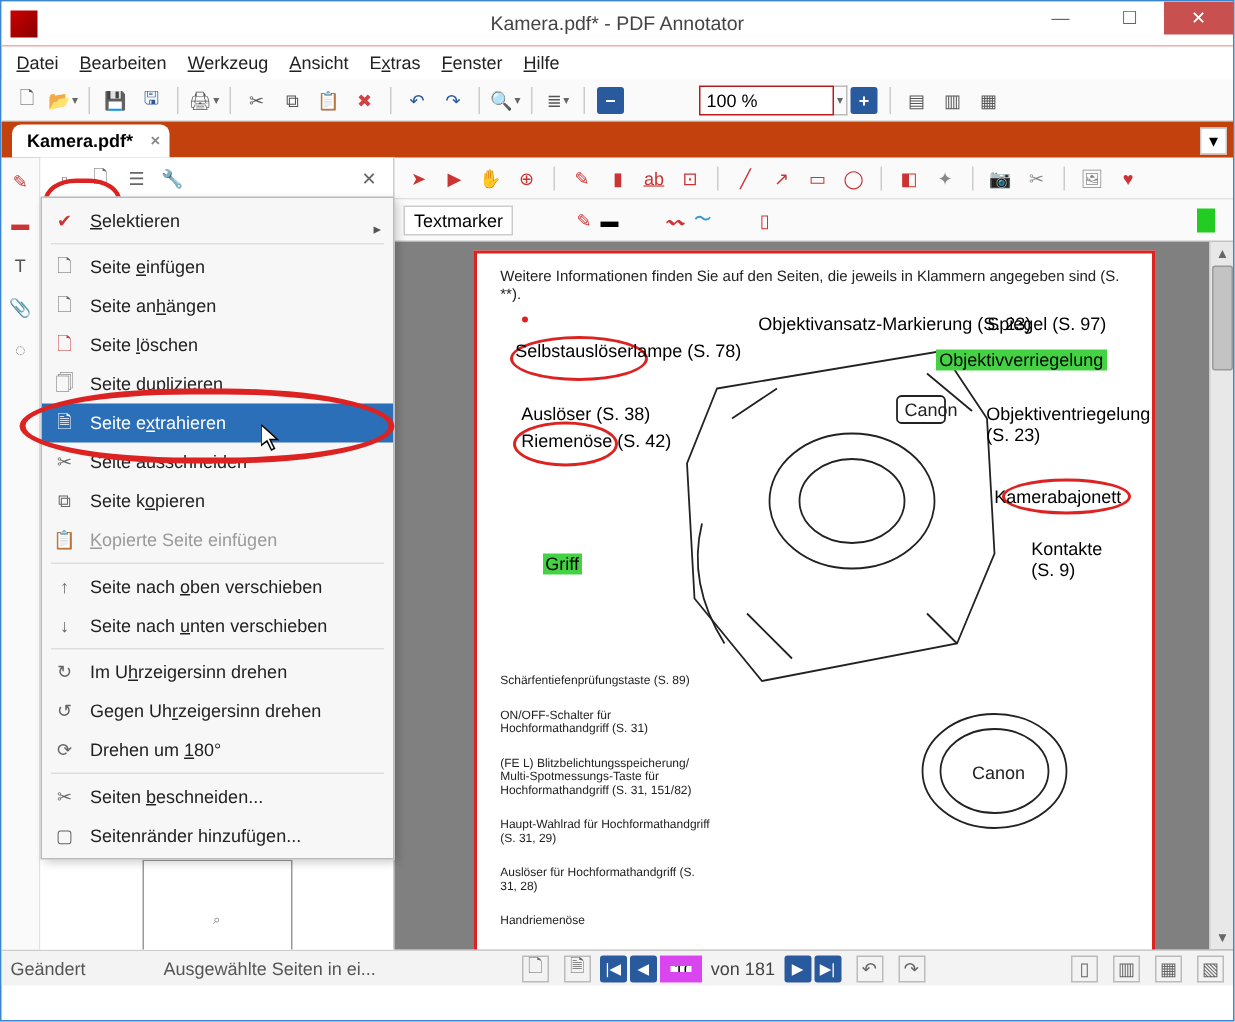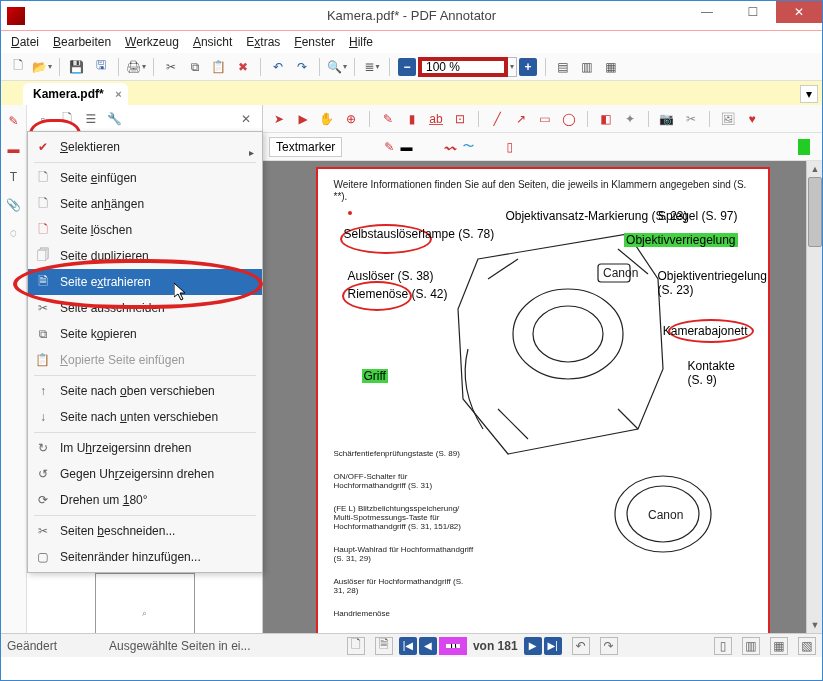--- a/index.html
+++ b/index.html
@@ -18,24 +18,24 @@
 .menubar .menuitem { padding: 2px 6px; color: #222; }
 .menubar .menuitem .ul { text-decoration: underline; }
 
 
 .maintoolbar { height: 28px; display: flex; align-items: center; padding: 0 6px; gap: 2px; background: #fafafa; border-bottom: 1px solid #e0e0e0; }
 .maintoolbar .tbtn { width: 22px; height: 22px; display: flex; align-items: center; justify-content: center; color: #555; border-radius: 2px; cursor: pointer; }
 .maintoolbar .sep { width: 1px; height: 18px; background: #ccc; margin: 0 4px; }
 .maintoolbar .drop::after { content: "▾"; font-size: 8px; margin-left: 1px; color: #666; }
 .zoom-box { display: flex; align-items: center; }
 .zoom-box .btn { width: 18px; height: 18px; background: #2a5a9e; color: #fff; display: flex; align-items: center; justify-content: center; font-weight: bold; border-radius: 2px; margin: 0 2px; }
-.zoom-box input { width: 90px; height: 20px; border: 4px solid #b91c1c; padding: 0 4px; }
-
-
-.tabstrip { height: 24px; background: #fef9c3; display: flex; align-items: flex-end; padding-left: 22px; position: relative; }
+.zoom-box input { width: 90px; height: 20px; border: 1px solid #b91c1c; padding: 0 4px; margin-left: 48px; }
+
+
+.tabstrip { height: 24px; background: #c2410c; display: flex; align-items: flex-end; padding-left: 7px; position: relative; }
 .tab { background: #fff; height: 22px; padding: 0 24px 0 10px; border-top-left-radius: 6px; border-top-right-radius: 6px; display: flex; align-items: center; font-weight: bold; position: relative; }
 .tab .tabclose { position: absolute; right: 6px; color: #888; font-size: 11px; }
 .tabstrip .overflow { position: absolute; right: 4px; bottom: 2px; width: 18px; height: 18px; background: #fff; border: 1px solid #ccc; display: flex; align-items: center; justify-content: center; }
 
 
 .content { display: flex; height: 528px; }
 
 
 .vstrip { width: 26px; background: #fafafa; border-right: 1px solid #e0e0e0; display: flex; flex-direction: column; align-items: center; padding-top: 6px; gap: 8px; }
 .vstrip .vbtn { width: 20px; height: 20px; display: flex; align-items: center; justify-content: center; color: #555; }
@@ -93,21 +93,21 @@
 .vscroll .arr { position: absolute; width: 14px; height: 14px; left: 1px; display: flex; align-items: center; justify-content: center; color: #666; font-size: 9px; }
 .vscroll .arr.up { top: 1px; } .vscroll .arr.down { bottom: 1px; }
 
 
 .statusbar { height: 24px; background: #f3f3f3; border-top: 1px solid #ccc; display: flex; align-items: center; padding: 0 6px; gap: 6px; }
 .statusbar .stxt { color: #555; }
 .statusbar .spacer { flex: 1; }
 .navbox { display: flex; align-items: center; gap: 2px; }
 .navbox .nb { width: 18px; height: 18px; background: #2a5a9e; color: #fff; display: flex; align-items: center; justify-content: center; font-size: 10px; border-radius: 2px; }
 .navbox .pgin { width: 28px; height: 18px; border: 7px solid #d946ef; text-align: left; padding: 0 2px; }
-.navbox .of { padding: 0 4px; color: #444; font-weight: bold; }
+.navbox .of { padding: 0 4px; color: #444; }
 .statusbar .rb { width: 18px; height: 18px; border: 1px solid #bbb; display: flex; align-items: center; justify-content: center; color: #666; margin-left: 4px; }
 
 
 .cursor { position: absolute; width: 14px; height: 18px; pointer-events: none; z-index: 100; }
 .cursor svg { width: 100%; height: 100%; }
 
 
 .thumbarea { position: absolute; bottom: 0; left: 0; right: 0; height: 60px; background: #fff; display: flex; justify-content: center; align-items: flex-start; overflow: hidden; }
 .thumb { width: 100px; height: 80px; border: 1px solid #999; background: #fff; display: flex; align-items: center; justify-content: center; color: #888; font-size: 9px; }
 </style>

